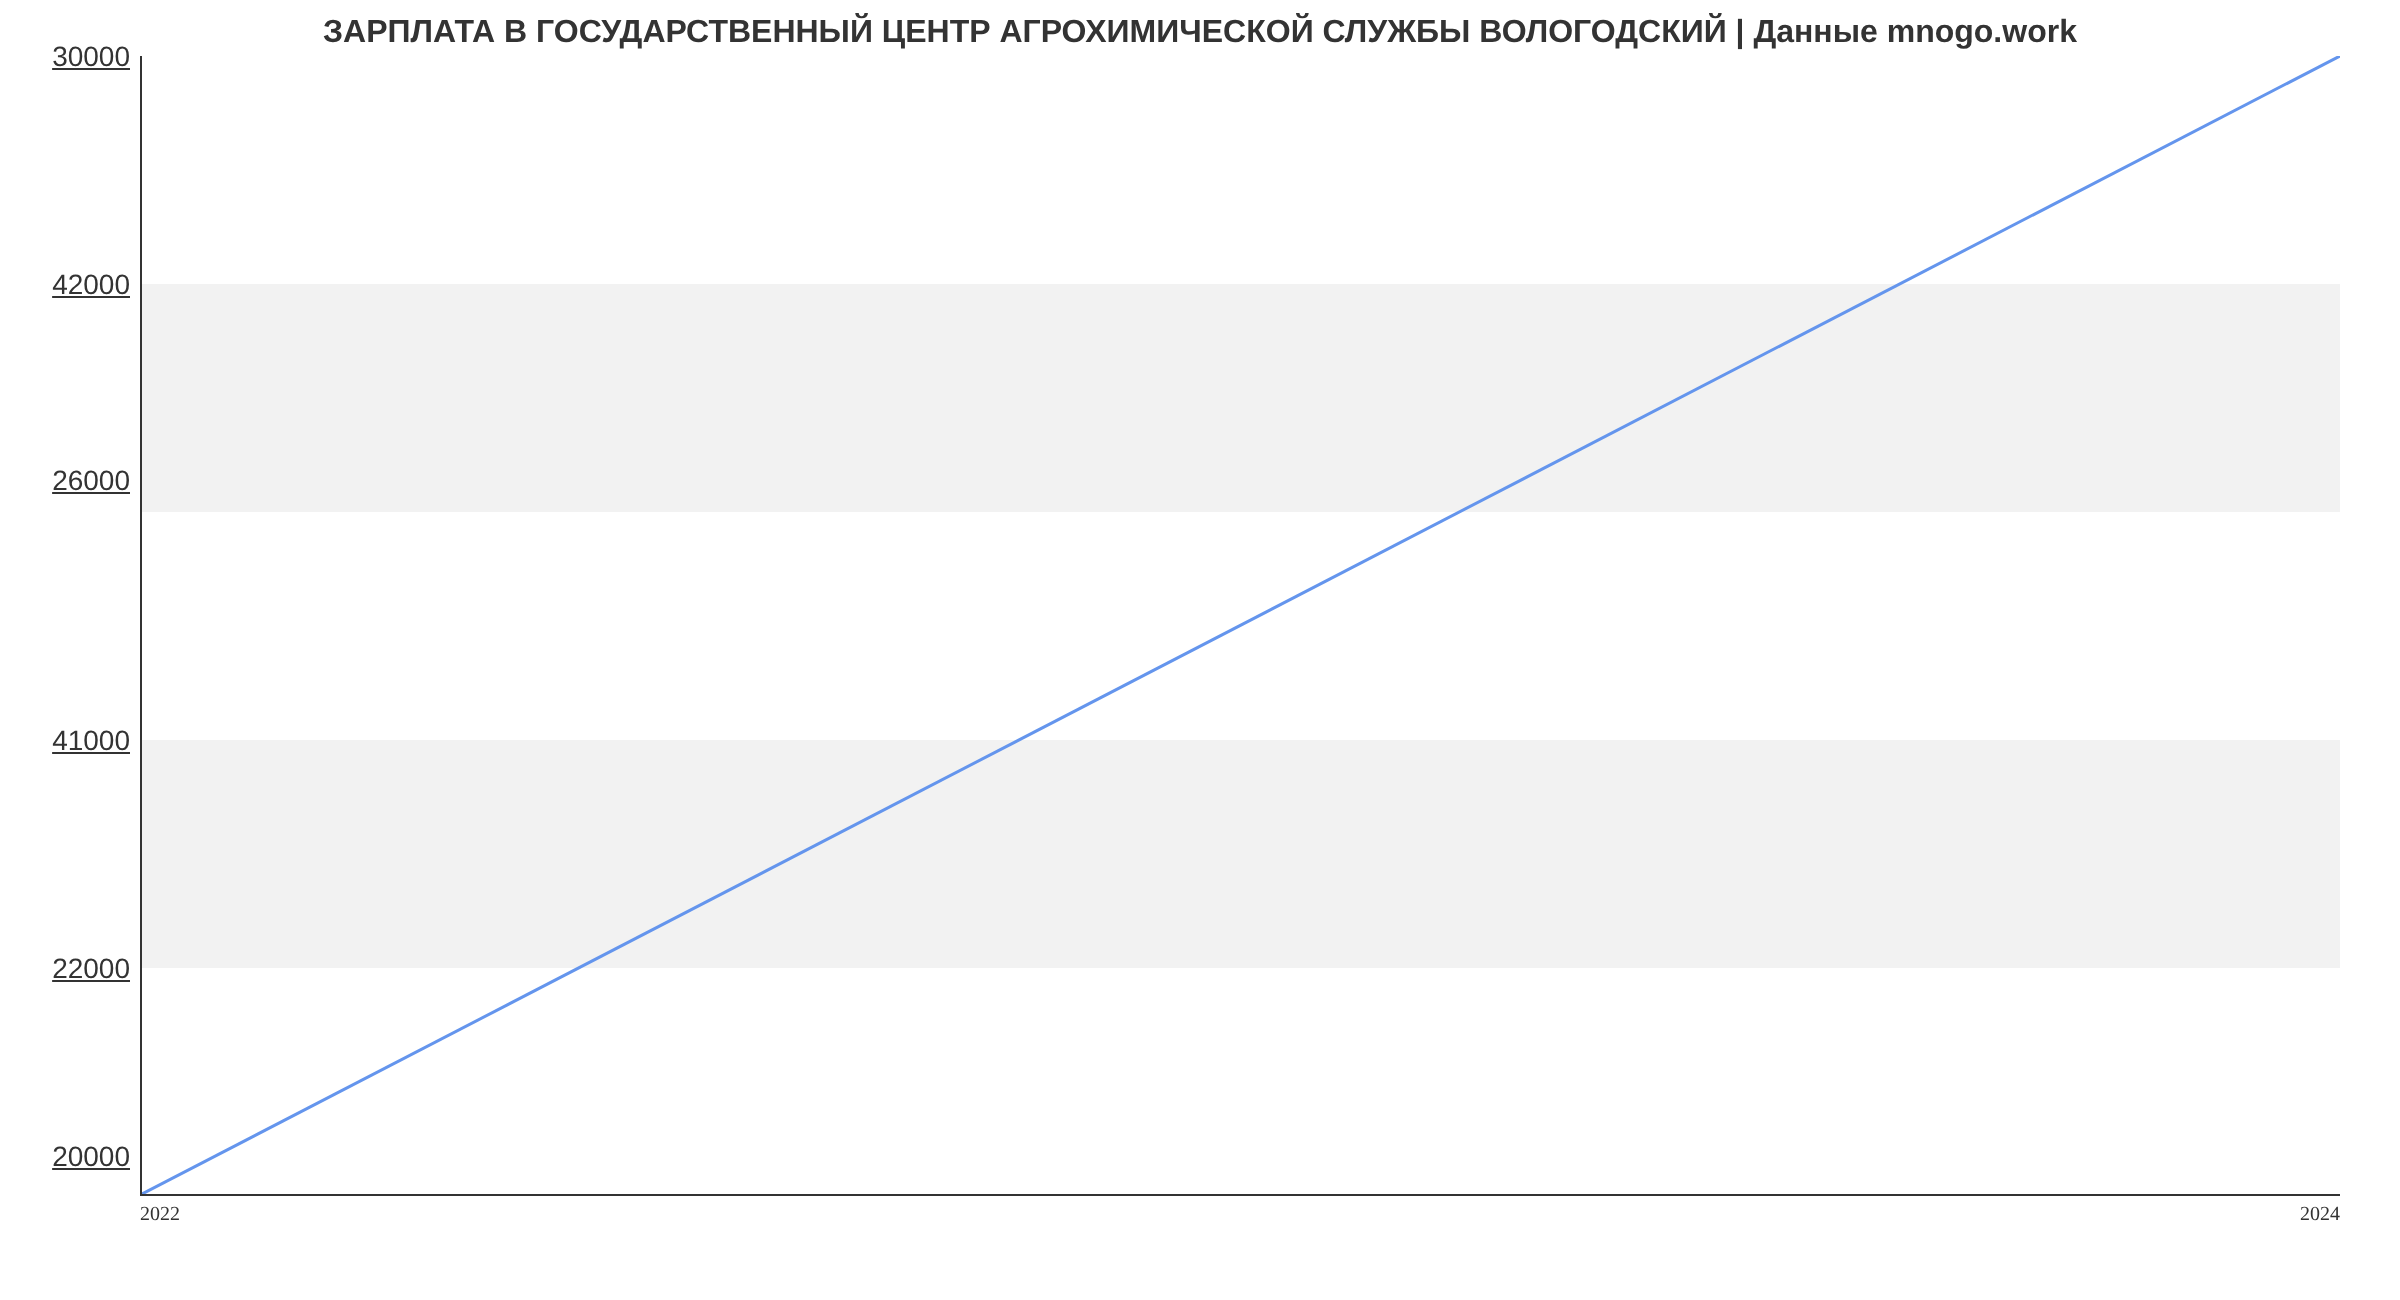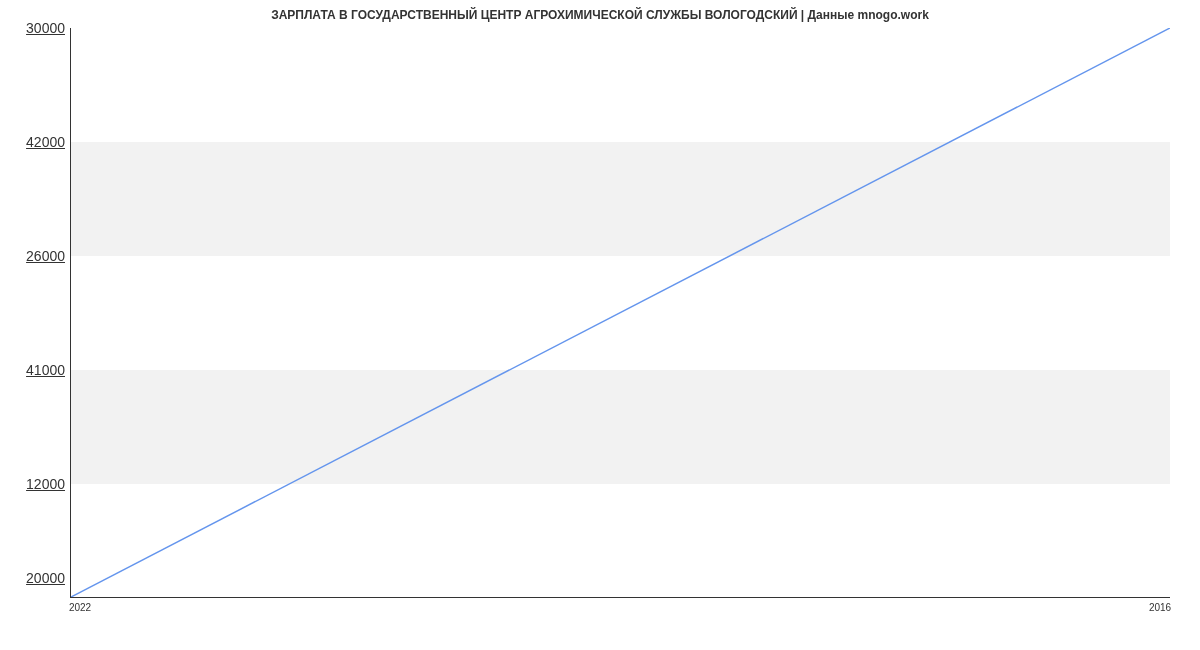--- a/index.html
+++ b/index.html
@@ -16,21 +16,21 @@
       left: 0;
       width: 1200px;
       height: 650px;
     }
     .chart-title {
       position: absolute;
       top: 8px;
       left: 0;
       width: 100%;
       text-align: center;
-      font-size: 12px;
+      font-size: 16px;
       font-weight: bold;
       color: #333;
     }
     .plot-area {
       position: absolute;
       left: 70px;
       top: 28px;
       width: 1100px;
       height: 570px;
       border-left: 1px solid #333;
@@ -50,20 +50,21 @@
       transform: translateY(-50%);
       text-align: right;
       text-decoration: underline;
     }
     .x-tick-label {
       position: absolute;
       top: 602px;
       font-size: 10px;
       color: #333;
       transform: translateX(-50%);
+      font-family: Liberation Serif, serif;
     }
     .data-line {
       position: absolute;
       left: 0;
       top: 0;
       width: 100%;
       height: 100%;
       pointer-events: none;
     }
   </style>
@@ -77,21 +78,21 @@
 
     <div class="grid-band" style="top:114px; height:114px;"></div>
     <div class="grid-band" style="top:342px; height:114px;"></div>
 
     <svg class="data-line" viewBox="0 0 1100 570" preserveAspectRatio="none">
       <line x1="0" y1="570" x2="1100" y2="0" stroke="#6495ED" stroke-width="1.5"></line>
     </svg>
   </div>
 
   <div class="y-tick-label" style="top:578px;">20000</div>
-  <div class="y-tick-label" style="top:484px;">12000</div>
+  <div class="y-tick-label" style="top:484px;">22000</div>
   <div class="y-tick-label" style="top:370px;">41000</div>
-  <div class="y-tick-label" style="top:256px;">26000</div>
+  <div class="y-tick-label" style="top:240px;">26000</div>
   <div class="y-tick-label" style="top:142px;">42000</div>
   <div class="y-tick-label" style="top:28px;">30000</div>
 
   <div class="x-tick-label" style="left:80px;">2022</div>
-  <div class="x-tick-label" style="left:1160px;">2016</div>
+  <div class="x-tick-label" style="left:1160px;">2024</div>
 </div>
 
 </body></html>

